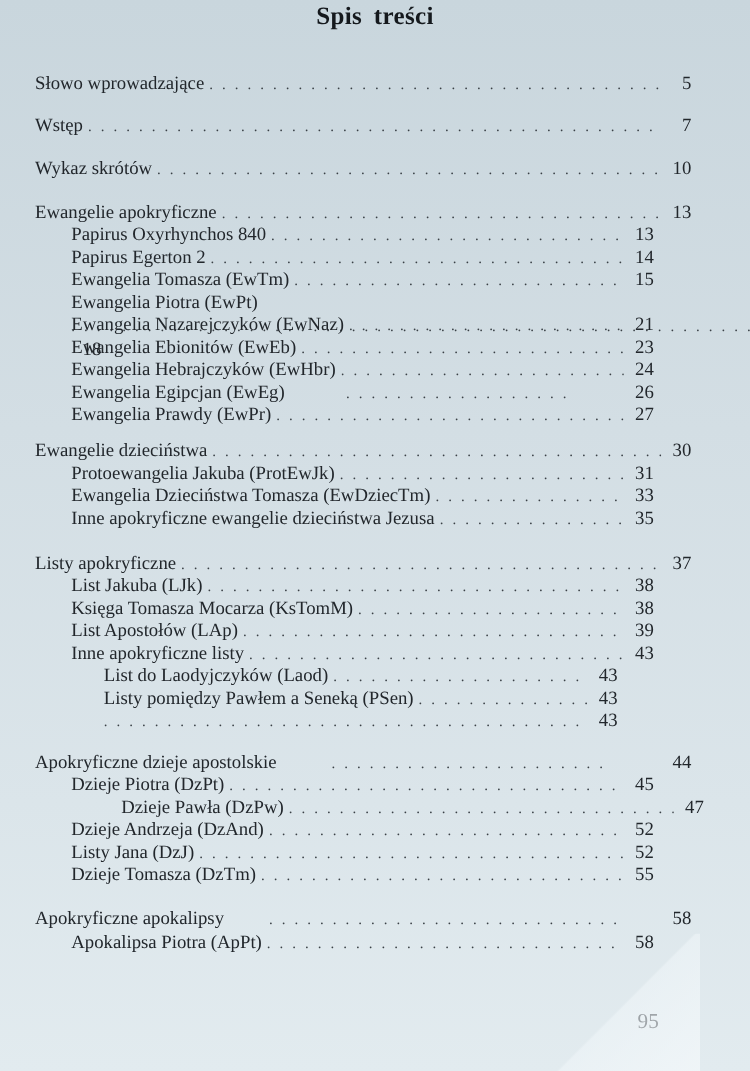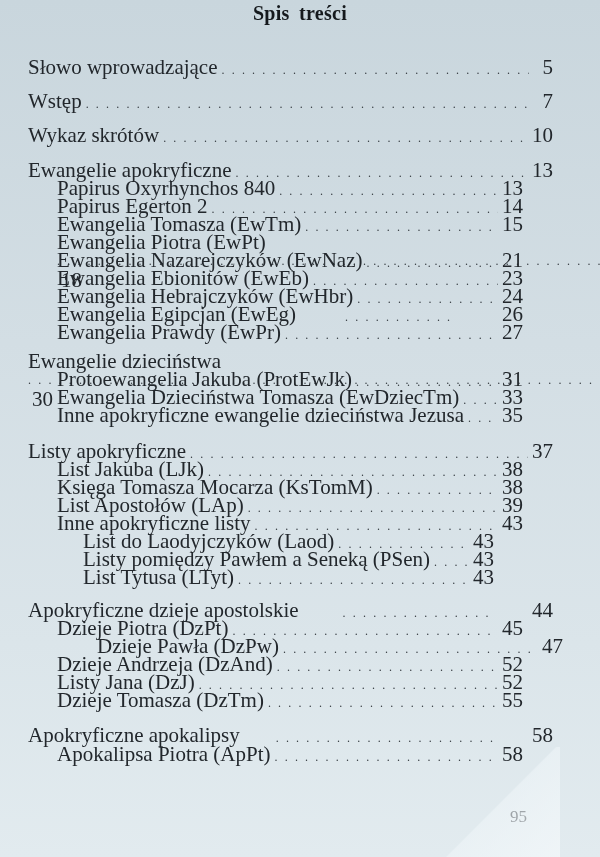--- a/index.html
+++ b/index.html
@@ -29,21 +29,21 @@
       font-weight: bold;
       font-size: 20px;
       letter-spacing: 0.3px;
       word-spacing: 4px;
       color: #15191d;
     }
     .row {
       position: absolute;
       display: flex;
       align-items: baseline;
-      font-size: 21px;
+      font-size: 15px;
       line-height: 19px;
       white-space: nowrap;
       color: #22272c;
     }
     .row .label {
       flex: 0 0 auto;
       padding-right: 4px;
     }
     .row .dots {
       flex: 1 1 auto;
@@ -146,21 +146,21 @@
       <div class="row lvl1" style="top: 305px; gap: 45px;">
         <span class="label">Ewangelia Egipcjan (EwEg)</span>
         <span class="dots"></span>
         <span class="pg">26</span>
       </div>
       <div class="row lvl1" style="top: 323px;">
         <span class="label">Ewangelia Prawdy (EwPr)</span>
         <span class="dots"></span>
         <span class="pg">27</span>
       </div>
-      <div class="row lvl0" style="top: 352px; flex-direction: column;">
+      <div class="row lvl0" style="top: 352px;">
         <span class="label">Ewangelie dzieciństwa</span>
         <span class="dots"></span>
         <span class="pg">30</span>
       </div>
       <div class="row lvl1" style="top: 370px;">
         <span class="label">Protoewangelia Jakuba (ProtEwJk)</span>
         <span class="dots"></span>
         <span class="pg">31</span>
       </div>
       <div class="row lvl1" style="top: 388px;">
@@ -202,21 +202,20 @@
         <span class="label">List do Laodyjczyków (Laod)</span>
         <span class="dots"></span>
         <span class="pg">43</span>
       </div>
       <div class="row lvl2" style="top: 550px;">
         <span class="label">Listy pomiędzy Pawłem a Seneką (PSen)</span>
         <span class="dots"></span>
         <span class="pg">43</span>
       </div>
       <div class="row lvl2" style="top: 568px;">
-        <span class="label">List Tytusa (LTyt)</span>
         <span class="dots"></span>
         <span class="pg">43</span>
       </div>
       <div class="row lvl0" style="top: 601px; gap: 40px;">
         <span class="label">Apokryficzne dzieje apostolskie</span>
         <span class="dots"></span>
         <span class="pg">44</span>
       </div>
       <div class="row lvl1" style="top: 619px;">
         <span class="label">Dzieje Piotra (DzPt)</span>

